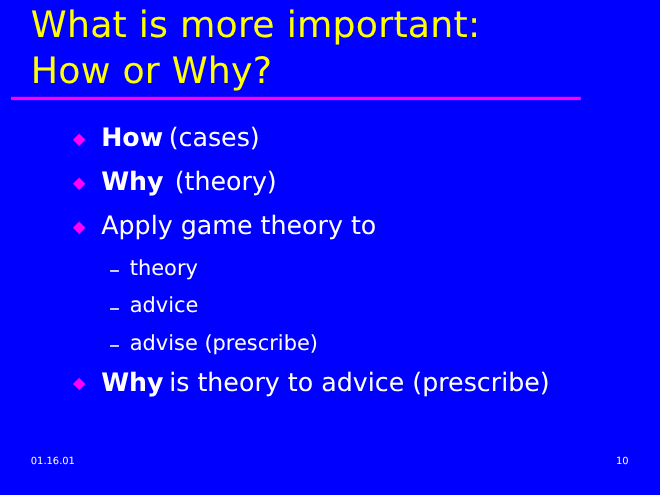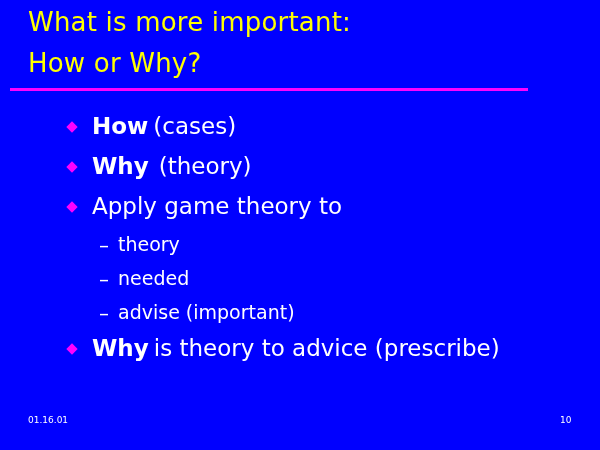--- a/index.html
+++ b/index.html
@@ -23,21 +23,21 @@
 
   
   #title-block {
     position: absolute;
     left: 28px;
     top: 2px;
     width: 540px;
   }
   .title-line {
     color: #FFFF00;
-    font-size: 26px;
+    font-size: 33px;
     line-height: 41px;
     letter-spacing: 0.2px;
     white-space: nowrap;
   }
 
   
   #title-rule {
     position: absolute;
     left: 10px;
     top: 88px;
@@ -156,26 +156,26 @@
       <span class="bullet-text"><span>Apply game theory to</span></span>
     </div>
 
     <div class="bullet-row sub">
       <span class="dash-marker">–</span>
       <span class="bullet-text"><span>theory</span></span>
     </div>
 
     <div class="bullet-row sub">
       <span class="dash-marker">–</span>
-      <span class="bullet-text"><span>needed</span></span>
+      <span class="bullet-text"><span>advice</span></span>
     </div>
 
     <div class="bullet-row sub">
       <span class="dash-marker">–</span>
-      <span class="bullet-text"><span>advise (important)</span></span>
+      <span class="bullet-text"><span>advise (prescribe)</span></span>
     </div>
 
     <div class="bullet-row">
       <span class="diamond-marker"></span>
       <span class="bullet-text"><b>Why</b><span class="gap"></span><span>is theory to advice (prescribe)</span></span>
     </div>
 
   </div>
 
   <div id="footer">

